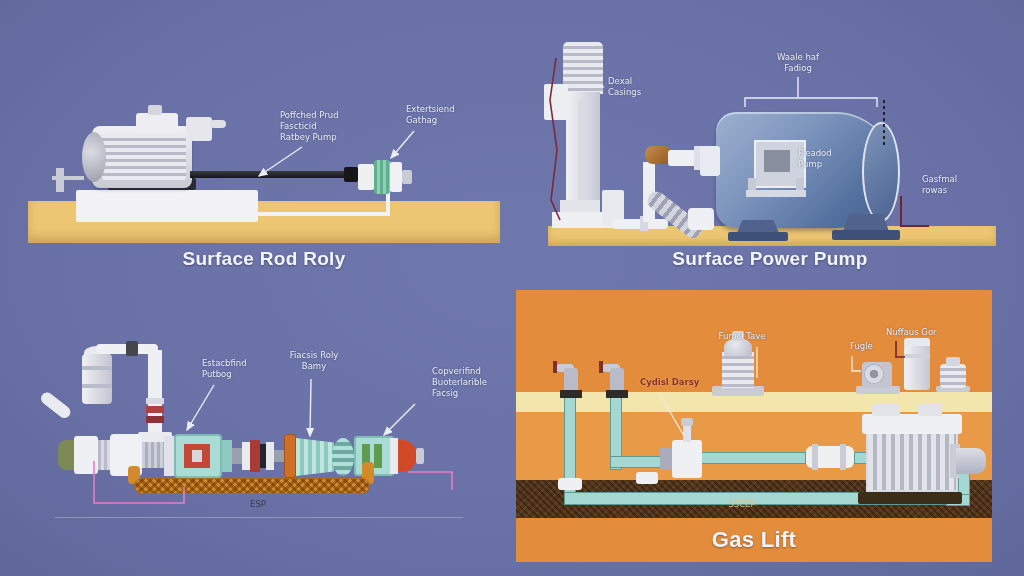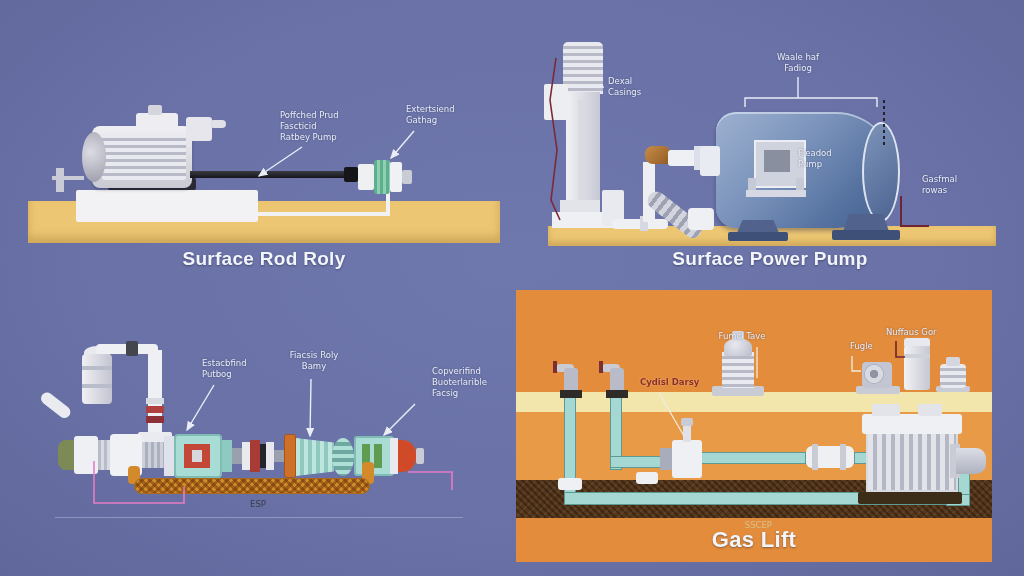--- a/index.html
+++ b/index.html
@@ -249,19 +249,19 @@
     <div>Copverifind</div>
     <div>Buoterlarible</div>
     <div>Facsig</div>
   </div>
   <div class="lbl" style="left:238px;top:499px;width:40px;text-align:center;color:#3a3c46;text-shadow:none;">ESP</div>
 
   <div class="lbl" style="left:702px;top:331px;width:80px;text-align:center;">Fumcl Tave</div>
   <div class="lbl" style="left:640px;top:377px;color:#8e2f25;text-shadow:0 0 2px rgba(255,240,220,.5);font-weight:bold;">Cydisl Darsy</div>
   <div class="lbl" style="left:850px;top:341px;">Fugle</div>
   <div class="lbl" style="left:886px;top:327px;">Nuffaus Gor</div>
-  <div class="lbl" style="left:712px;top:520px;width:60px;text-align:right;color:#d8c08a;text-shadow:none;">SSCEP</div>
+  <div class="lbl" style="left:712px;top:499px;width:60px;text-align:center;color:#d8c08a;text-shadow:none;">SSCEP</div>
 
   <div class="title" style="left:28px;top:248px;width:472px;">Surface Rod Roly</div>
   <div class="title" style="left:540px;top:248px;width:460px;">Surface Power Pump</div>
   <div class="title" style="left:516px;top:527px;width:476px;font-size:22px;">Gas Lift</div>
 
 </div>
 
 </body></html>

